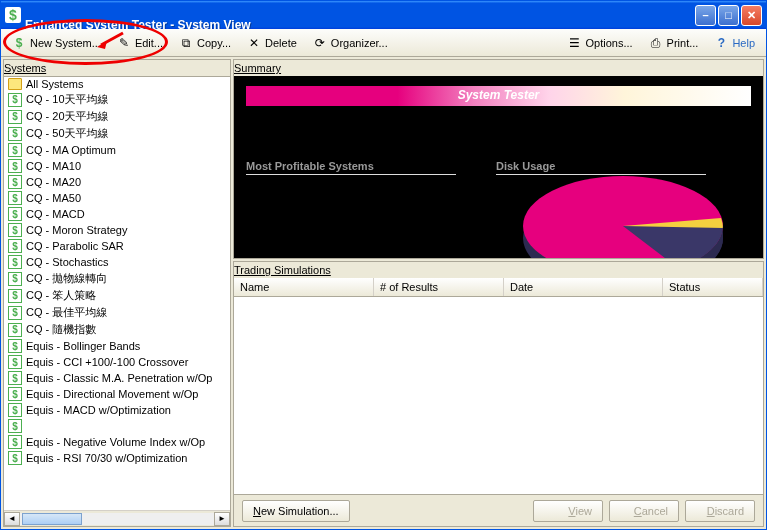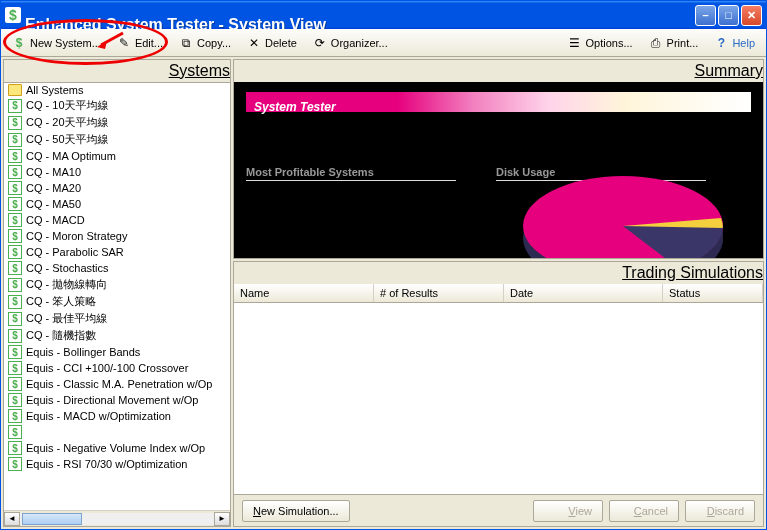--- a/index.html
+++ b/index.html
@@ -30,21 +30,21 @@
     color: #fff;
   }
   .titlebar .icon {
     width: 16px; height: 16px;
     display:flex;align-items:center;justify-content:center;
     color:#4caf50;font-weight:bold;font-size:14px;
     background:#fff;border-radius:2px;margin-right:4px;
   }
   .titlebar .title {
     font-weight: bold;
-    font-size: 16px;
+    font-size: 12px;
     flex: 1;
     text-shadow: 1px 1px 0 #003a9e;
     white-space: nowrap;
     margin-top: 20px;
   }
   .win-buttons { display:flex; gap:2px; }
   .win-btn {
     width: 21px; height: 21px;
     background: linear-gradient(to bottom,#7ba7e8,#3c6fcf);
     border: 1px solid #fff;
@@ -85,22 +85,22 @@
     min-height:0;
   }
   .panel {
     background:#fff;
     border:1px solid #aca899;
     display:flex;flex-direction:column;
   }
   .panel.left { width: 228px; }
   .panel.right { flex:1; display:flex;flex-direction:column;gap:2px;background:transparent;border:none; }
   .panel-header {
-    text-align:right;
-    font-size:16px;
+    text-align:left;
+    font-size:11px;
     padding:2px 0;
     text-decoration: underline;
     background:#ece9d8;
     color:#000;
   }
   .tree {
     flex:1;
     overflow:auto;
     background:#fff;
     border-top:1px solid #aca899;
@@ -136,21 +136,21 @@
   .summary-body {
     flex:1;
     padding:10px 12px 0 12px;
     overflow:hidden;
     position:relative;
   }
   .system-tester-bar {
     height:20px;
     background: linear-gradient(to right,#e6007e 0%,#e6007e 30%,#f280bf 45%,#ffd4ea 60%,#fff5da 75%,#fff 100%);
     color:#fff;font-weight:bold;font-style:italic;
-    padding:8px 8px;font-size:12px;
+    padding:2px 8px;font-size:12px;text-align:center;
   }
   .summary-cols {
     display:flex;margin-top:8px;gap:40px;
   }
   .summary-label {
     color:#999;font-weight:bold;font-size:11px;
     border-bottom:1px solid #ddd;padding-bottom:2px;
     width:210px;
     margin-top:46px;
   }

